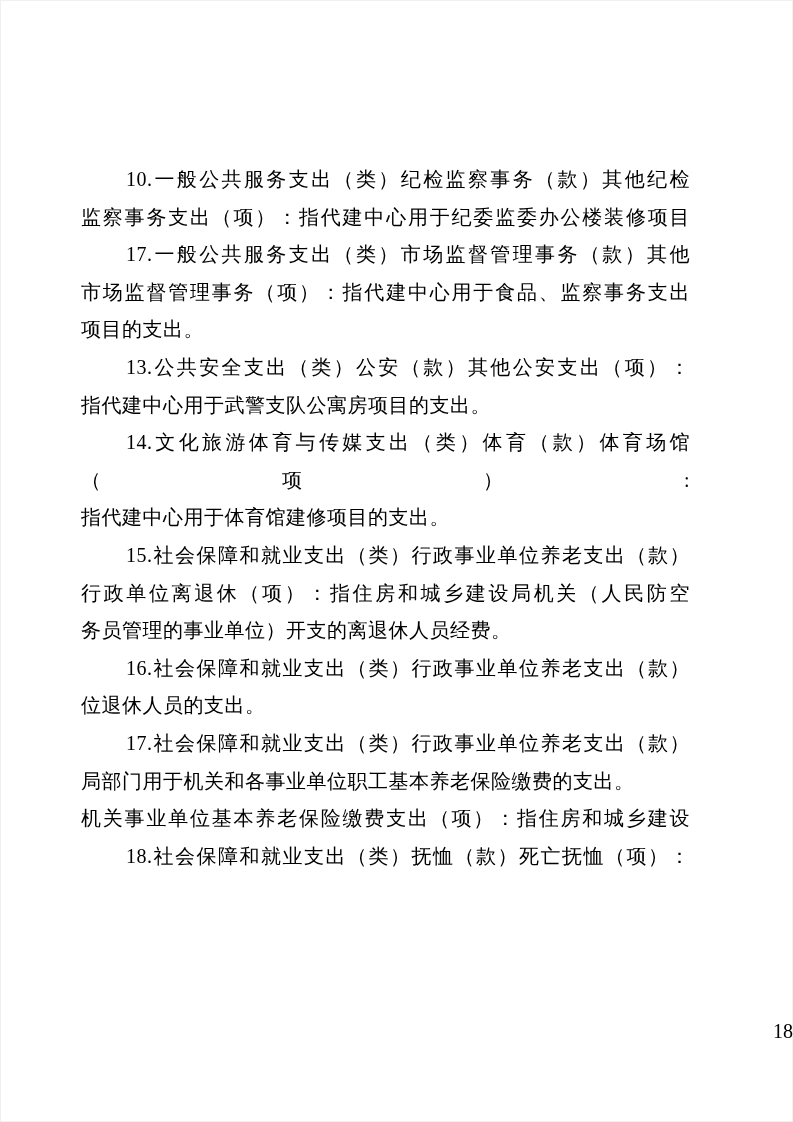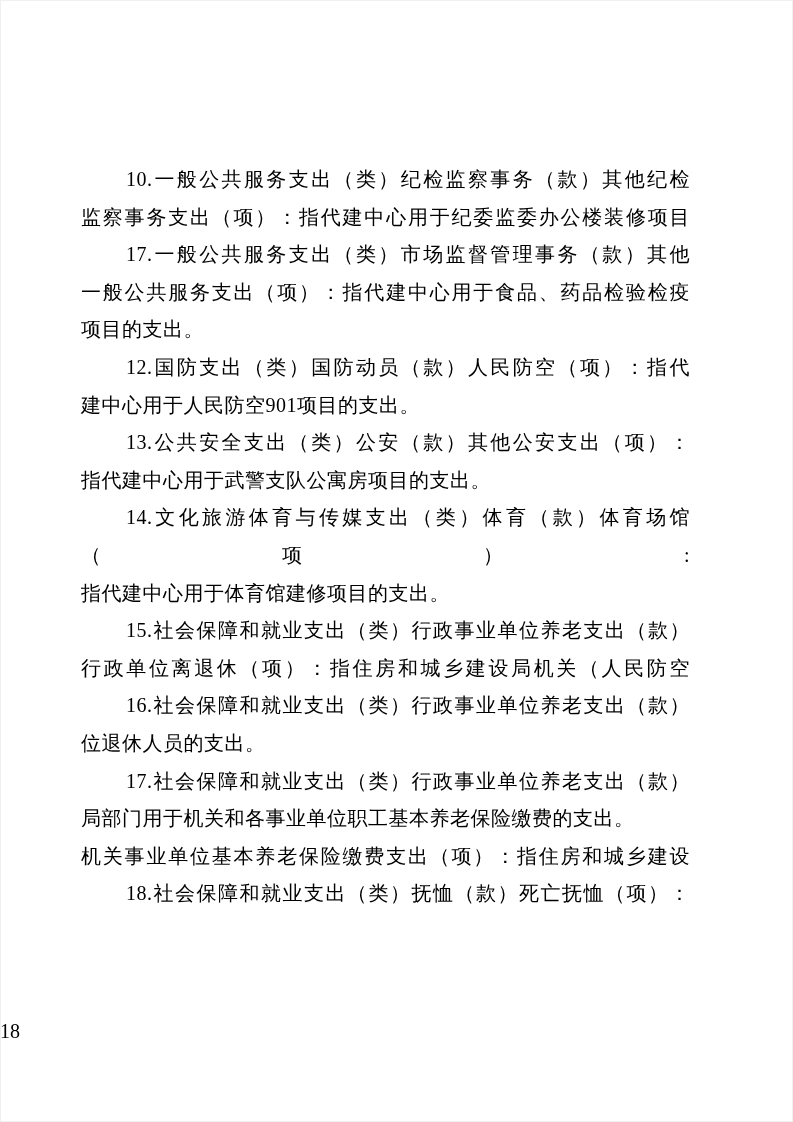--- a/index.html
+++ b/index.html
@@ -44,54 +44,51 @@
     text-indent: 45px;
   }
   .line.end {
     text-align-last: left;
   }
   .page-number {
     position: absolute;
     top: 1016px;
     left: 0;
     width: 100%;
-    text-align: left;
+    text-align: right;
     font-size: 20px;
     line-height: 30px;
   }
 </style>
 </head>
 <body>
 
 <div class="page">
   <div class="content" id="document-body">
       <div class="paragraph">
         <div class="line first">10.一般公共服务支出（类）纪检监察事务（款）其他纪检</div>
         <div class="line">监察事务支出（项）：指代建中心用于纪委监委办公楼装修项目</div>
       </div>
       <div class="paragraph">
         <div class="line first">17.一般公共服务支出（类）市场监督管理事务（款）其他</div>
-        <div class="line">一般公共服务支出（项）：指代建中心用于食品、药品检验检疫</div>
+        <div class="line">市场监督管理事务（项）：指代建中心用于食品、监察事务支出</div>
         <div class="line end">项目的支出。</div>
-      </div>
-      <div class="paragraph">
-        <div class="line first">12.国防支出（类）国防动员（款）人民防空（项）：指代</div>
-        <div class="line end">建中心用于人民防空901项目的支出。</div>
       </div>
       <div class="paragraph">
         <div class="line first">13.公共安全支出（类）公安（款）其他公安支出（项）：</div>
         <div class="line end">指代建中心用于武警支队公寓房项目的支出。</div>
       </div>
       <div class="paragraph">
         <div class="line first">14.文化旅游体育与传媒支出（类）体育（款）体育场馆（项）:</div>
         <div class="line end">指代建中心用于体育馆建修项目的支出。</div>
       </div>
       <div class="paragraph">
         <div class="line first">15.社会保障和就业支出（类）行政事业单位养老支出（款）</div>
         <div class="line">行政单位离退休（项）：指住房和城乡建设局机关（人民防空</div>
+        <div class="line end">务员管理的事业单位）开支的离退休人员经费。</div>
       </div>
       <div class="paragraph">
         <div class="line first">16.社会保障和就业支出（类）行政事业单位养老支出（款）</div>
         <div class="line end">位退休人员的支出。</div>
       </div>
       <div class="paragraph">
         <div class="line first">17.社会保障和就业支出（类）行政事业单位养老支出（款）</div>
         <div class="line end">局部门用于机关和各事业单位职工基本养老保险缴费的支出。</div>
         <div class="line">机关事业单位基本养老保险缴费支出（项）：指住房和城乡建设</div>
       </div>

